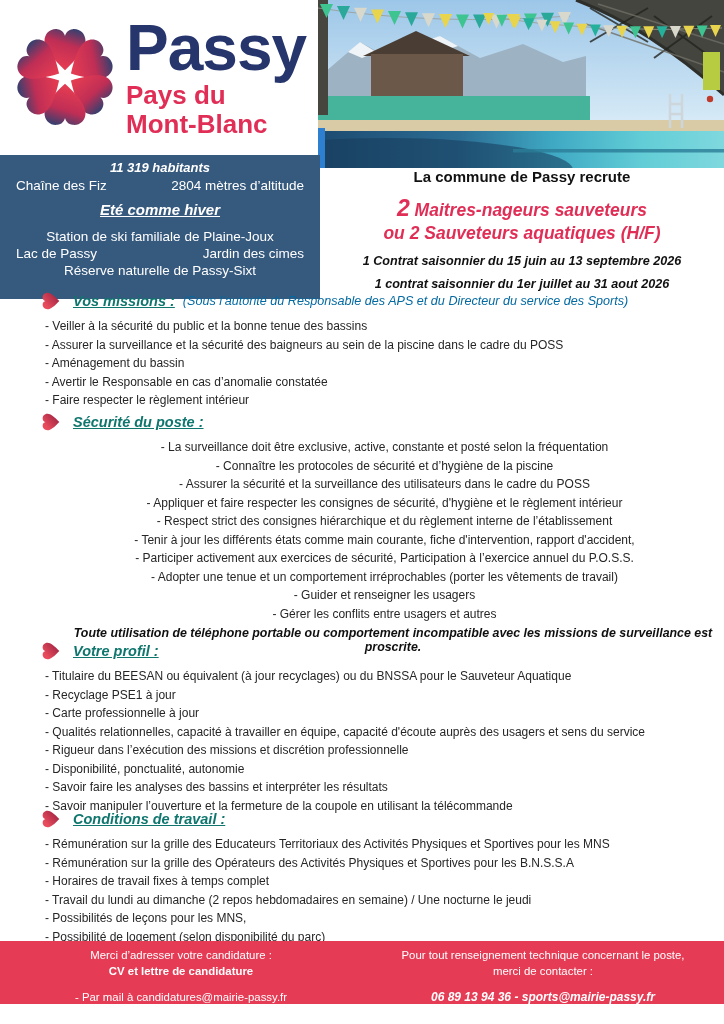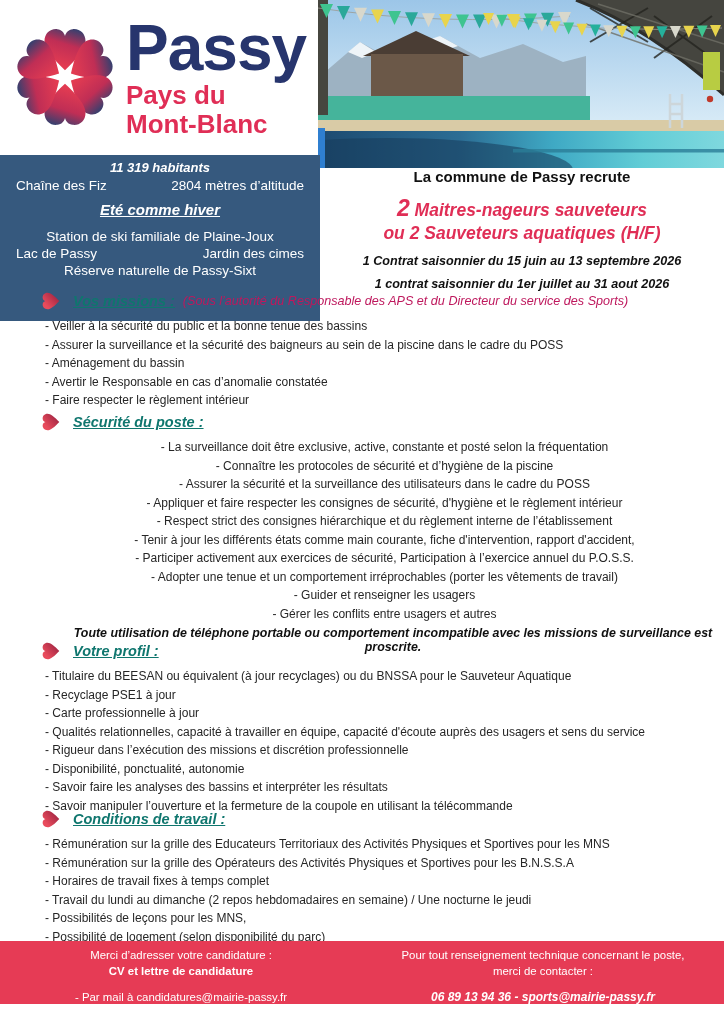--- a/index.html
+++ b/index.html
@@ -11,21 +11,21 @@
   .logo-inner{display:flex;align-items:center;padding:16px 0 0 12px;}
   .logo-star{width:106px;height:106px;flex:0 0 auto;}
   .logo-text{margin-left:8px;line-height:1;}
   .logo-name{color:#27356d;font-size:64px;font-weight:bold;letter-spacing:-1px;}
   .logo-sub{color:#e02e56;font-size:26px;font-weight:bold;line-height:1.03;margin-top:2px;}
 
   .photo-block{position:absolute;left:318px;top:0;width:406px;height:168px;}
   .photo-block svg{display:block;width:100%;height:100%;}
 
   
-  .banner{position:absolute;left:0;top:155px;width:320px;height:166px;background:#36597e;
+  .banner{position:absolute;left:0;top:155px;width:320px;height:144px;background:#36597e;
           color:#fff;box-sizing:border-box;padding-top:5px;font-size:13px;}
   .banner .row{text-align:center;}
   .banner .r1{font-weight:bold;font-style:italic;font-size:13px;}
   .banner .r2{display:flex;justify-content:space-between;padding:0 16px;margin-top:3px;font-size:13.5px;}
   .banner .r3{margin-top:8px;font-weight:bold;font-style:italic;font-size:15px;text-decoration:underline;}
   .banner .r4{margin-top:11px;font-size:13.5px;}
   .banner .r5{display:flex;justify-content:space-between;padding:0 16px;margin-top:2px;font-size:13.5px;}
   .banner .r6{margin-top:2px;font-size:13.5px;}
 
   
@@ -36,21 +36,21 @@
   .recruit-title .big2{font-size:23px;}
   .contract{margin-top:9px;font-size:12.6px;font-weight:bold;font-style:italic;}
 
   
   .section{position:absolute;left:0;width:724px;}
   .sec1{top:292px;} .sec2{top:413px;text-align:center;} .sec3{top:642px;} .sec4{top:810px;}
   .section-head{display:flex;align-items:center;padding-left:42px;}
   .bullet{width:18px;height:18px;margin-right:13px;flex:0 0 auto;}
   .section-title{font-size:14.5px;font-weight:bold;font-style:italic;
                  text-decoration:underline;color:#0f766e;}
-  .section-sub{font-size:12.6px;font-style:italic;color:#be185d;margin-left:8px;font-weight:normal;}
+  .section-sub{font-size:12.6px;font-style:italic;color:#0369a1;margin-left:8px;font-weight:normal;}
   .items{padding-left:45px;margin-top:7px;}
   .item-line{font-size:12px;color:#262626;line-height:18.5px;white-space:nowrap;}
   .note{padding-left:62px;margin-top:3px;font-size:12.4px;font-weight:bold;
         font-style:italic;color:#101010;}
 
   
   .footer{position:absolute;left:0;top:941px;width:724px;height:63px;background:#e63b55;
           color:#fff;display:flex;text-align:center;z-index:5;}
   .footer-col{width:50%;box-sizing:border-box;padding-top:7px;font-size:11.4px;line-height:1.4;}
   .f-bold{font-weight:bold;}

